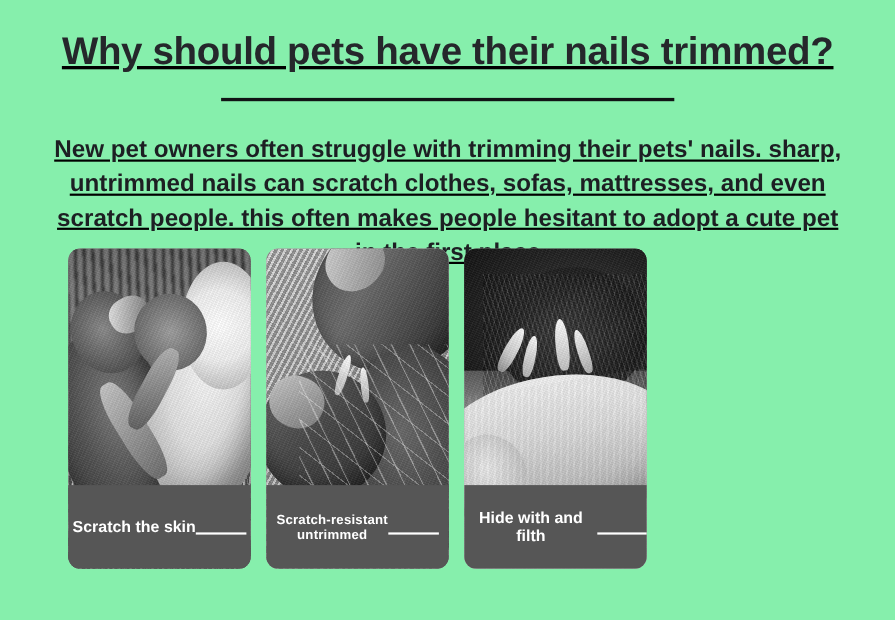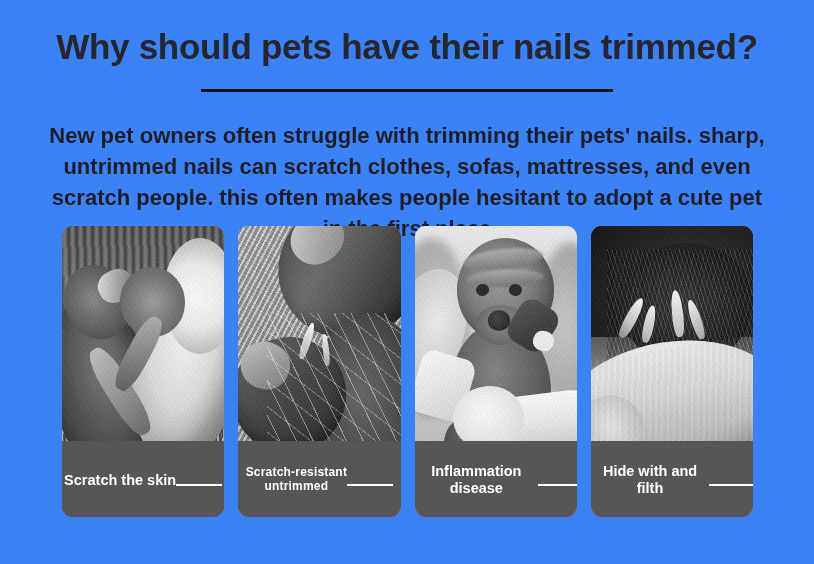--- a/index.html
+++ b/index.html
@@ -10,21 +10,22 @@
   body {
     width: 814px;
     height: 564px;
     font-family: "Liberation Sans", sans-serif;
     overflow: hidden;
   }
   .banner {
     position: relative;
     width: 814px;
     height: 564px;
-    background: #3b82f6;
+    background: #86efac;
+    text-decoration: underline;
   }
 
   
   .header {
     padding-top: 28px;
     text-align: center;
   }
   .page-title {
     font-size: 35px;
     font-weight: bold;
@@ -344,46 +345,20 @@
         <i class="whiskers"></i>
         <div class="grain"></div>
       </div>
       <div class="caption small">
         <span class="caption-text">Scratch-resistant
 untrimmed</span>
         <span class="caption-underline"></span>
       </div>
     </div>
 
-    <div class="card">
-      <div class="photo p3">
-        <i class="bgBlurL"></i>
-        <i class="bgBlurR"></i>
-        <i class="handL"></i>
-        <i class="pupBody"></i>
-        <i class="pupHead"></i>
-        <i class="wrinkle1"></i>
-        <i class="wrinkle2"></i>
-        <i class="eyeL"></i>
-        <i class="eyeR"></i>
-        <i class="muzzle"></i>
-        <i class="nose"></i>
-        <i class="collar"></i>
-        <i class="tagBone"></i>
-        <i class="gloveWrist"></i>
-        <i class="pawSmall"></i>
-        <i class="gloveArm"></i>
-        <i class="gloveHand"></i>
-        <div class="grain"></div>
-      </div>
-      <div class="caption">
-        <span class="caption-text">Inflammation disease</span>
-        <span class="caption-underline"></span>
-      </div>
-    </div>
 
     <div class="card">
       <div class="photo p4">
         <i class="darkTop"></i>
         <i class="furBlob"></i>
         <i class="furTex"></i>
         <i class="clawA"></i>
         <i class="clawB"></i>
         <i class="clawC"></i>
         <i class="clawD"></i>

